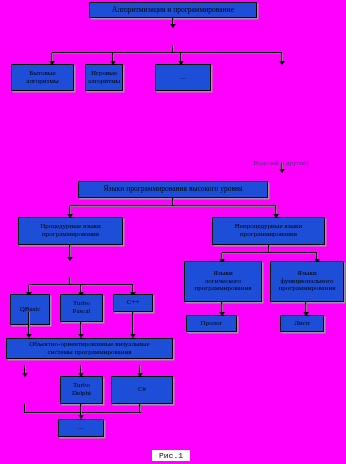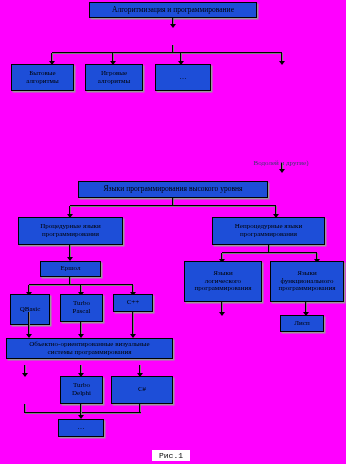--- a/index.html
+++ b/index.html
@@ -117,21 +117,21 @@
   <div class="arrow" style="left:178px; top:61px;"></div>
 
   <div class="vline" style="left:282px; top:53px; height:10px;"></div>
   <div class="arrow" style="left:279px; top:61px;"></div>
 
   <div class="node" style="left:11px; top:64px; width:63px; height:27px;">
     <span class="txt">Бытовые
 алгоритмы</span>
   </div>
 
-  <div class="node" style="left:85px; top:64px; width:58px; height:27px;">
+  <div class="node" style="left:85px; top:64px; width:38px; height:27px;">
     <span class="txt">Игровые
 алгоритмы</span>
   </div>
 
   <div class="node" style="left:155px; top:64px; width:56px; height:27px;">
     <span class="txt">…</span>
   </div>
 
   <div class="clipped" style="position:absolute; left:231px; top:159px; width:100px; text-align:center; overflow:hidden; height:7px;">Водолей и другие)</div>
 
@@ -166,23 +166,20 @@
 
   <div class="vline" style="left:269px; top:245px; height:8px;"></div>
   <div class="hline" style="left:222px; top:253px; width:95px;"></div>
 
   <div class="vline" style="left:222px; top:253px; height:8px;"></div>
   <div class="arrow" style="left:219px; top:259px;"></div>
 
   <div class="vline" style="left:317px; top:253px; height:8px;"></div>
   <div class="arrow" style="left:314px; top:259px;"></div>
 
-  <div class="node" style="left:40px; top:261px; width:61px; height:16px;">
-    <span class="txt">Ершол</span>
-  </div>
 
   <div class="vline" style="left:70px; top:277px; height:8px;"></div>
   <div class="hline" style="left:29px; top:285px; width:104px;"></div>
 
   <div class="vline" style="left:29px; top:285px; height:9px;"></div>
   <div class="arrow" style="left:26px; top:292px;"></div>
 
   <div class="vline" style="left:81px; top:285px; height:9px;"></div>
   <div class="arrow" style="left:78px; top:292px;"></div>
 
@@ -213,20 +210,23 @@
 
   <div class="node" style="left:60px; top:294px; width:43px; height:28px;">
     <span class="txt">Turbo
 Pascal</span>
   </div>
 
   <div class="node" style="left:113px; top:294px; width:40px; height:18px;">
     <span class="txt">C++</span>
   </div>
 
+  <div class="node" style="left:186px; top:315px; width:51px; height:17px;">
+    <span class="txt">Пролог</span>
+  </div>
 
   <div class="node" style="left:280px; top:315px; width:44px; height:17px;">
     <span class="txt">Лисп</span>
   </div>
 
   <div class="vline" style="left:29px; top:312px; height:25px;"></div>
   <div class="arrow" style="left:26px; top:334px;"></div>
 
   <div class="vline" style="left:81px; top:322px; height:15px;"></div>
   <div class="arrow" style="left:78px; top:334px;"></div>

